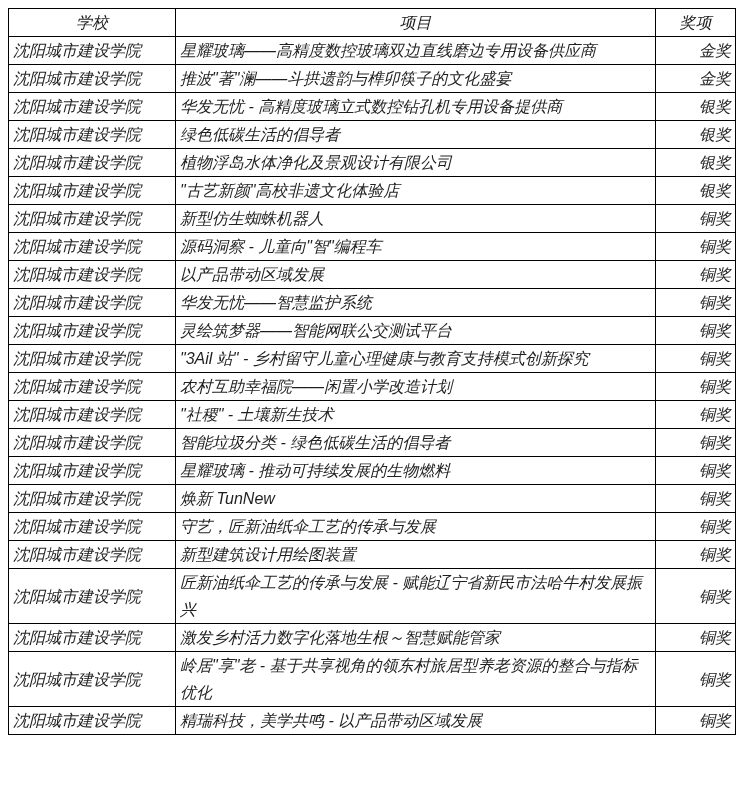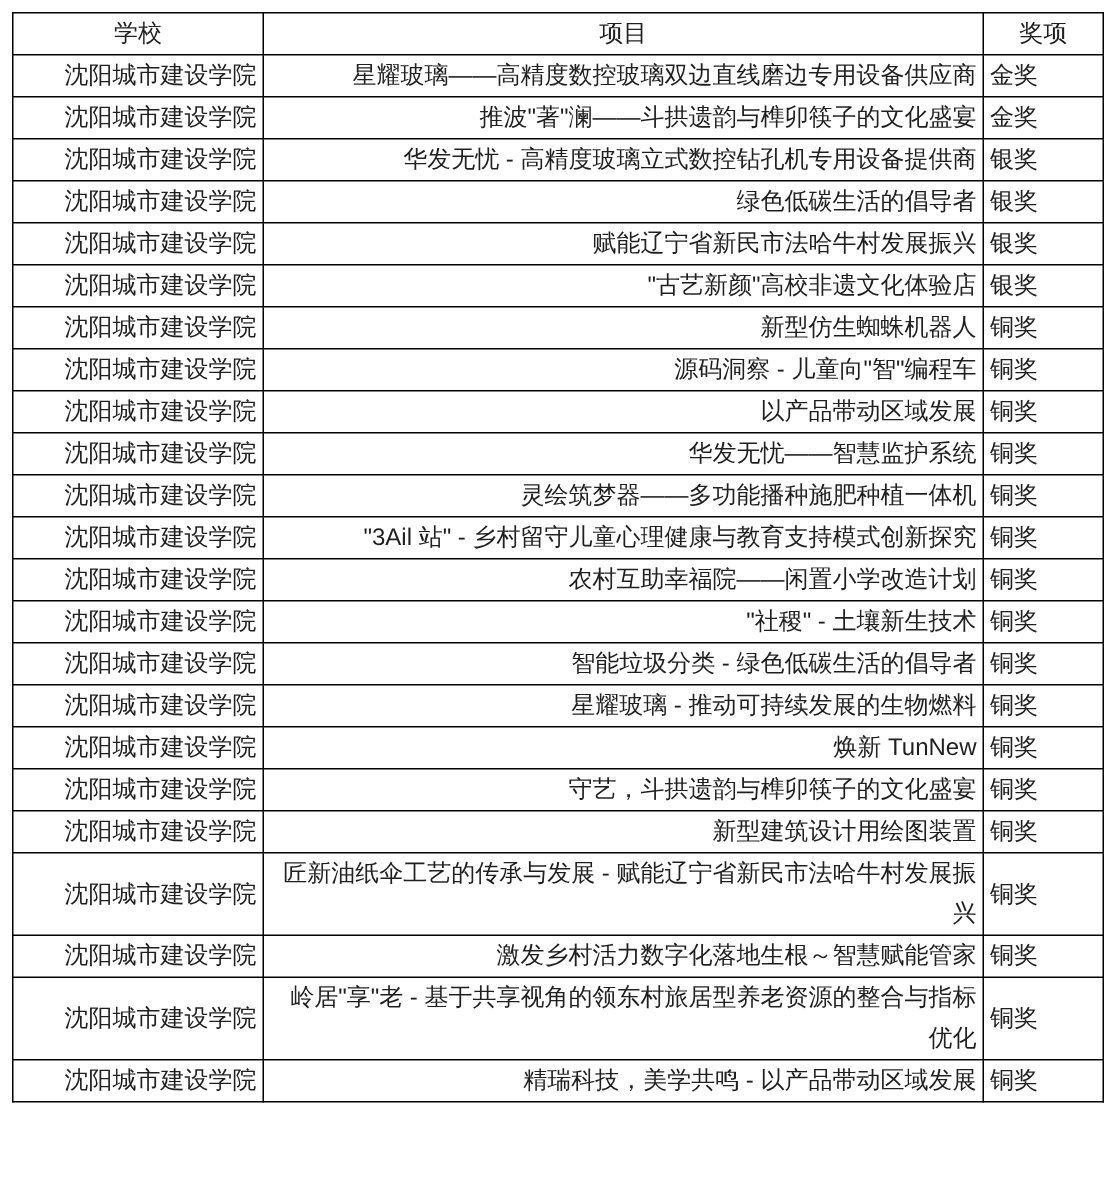--- a/index.html
+++ b/index.html
@@ -15,47 +15,48 @@
     height: 797px;
     background: #ffffff;
     box-sizing: border-box;
     padding: 8px 7px 4px 8px;
   }
   table.award-table {
     border-collapse: collapse;
     table-layout: fixed;
     width: 727px;
     background: #ffffff;
+    font-style: italic;
   }
   table.award-table th,
   table.award-table td {
     border: 1px solid #000000;
     font-size: 16px;
     line-height: 27px;
     color: #1f1f1f;
     font-weight: normal;
     padding: 0 4px;
     box-sizing: border-box;
     vertical-align: middle;
     word-break: break-all;
   }
   table.award-table th {
     height: 28px;
     text-align: center;
   }
   td.school-cell {
-    text-align: right;
+    text-align: left;
     height: 27px;
   }
   td.project-cell {
-    text-align: right;
+    text-align: left;
     padding: 1px 6px 1px 9px;
   }
   td.award-cell {
-    text-align: left;
+    text-align: right;
   }
 </style>
 </head>
 <body>
 
 <div class="page">
   <table class="award-table">
     <colgroup>
       <col style="width:167px">
       <col style="width:480px">
@@ -84,21 +85,21 @@
     <td class="project-cell">华发无忧 - 高精度玻璃立式数控钻孔机专用设备提供商</td>
     <td class="award-cell">银奖</td>
   </tr>
         <tr>
     <td class="school-cell">沈阳城市建设学院</td>
     <td class="project-cell">绿色低碳生活的倡导者</td>
     <td class="award-cell">银奖</td>
   </tr>
         <tr>
     <td class="school-cell">沈阳城市建设学院</td>
-    <td class="project-cell">赋能辽宁省新民市法哈牛村发展振兴</td>
+    <td class="project-cell">植物浮岛水体净化及景观设计有限公司</td>
     <td class="award-cell">银奖</td>
   </tr>
         <tr>
     <td class="school-cell">沈阳城市建设学院</td>
     <td class="project-cell">"古艺新颜"高校非遗文化体验店</td>
     <td class="award-cell">银奖</td>
   </tr>
         <tr>
     <td class="school-cell">沈阳城市建设学院</td>
     <td class="project-cell">新型仿生蜘蛛机器人</td>
@@ -114,21 +115,21 @@
     <td class="project-cell">以产品带动区域发展</td>
     <td class="award-cell">铜奖</td>
   </tr>
         <tr>
     <td class="school-cell">沈阳城市建设学院</td>
     <td class="project-cell">华发无忧——智慧监护系统</td>
     <td class="award-cell">铜奖</td>
   </tr>
         <tr>
     <td class="school-cell">沈阳城市建设学院</td>
-    <td class="project-cell">灵绘筑梦器——多功能播种施肥种植一体机</td>
+    <td class="project-cell">灵绘筑梦器——智能网联公交测试平台</td>
     <td class="award-cell">铜奖</td>
   </tr>
         <tr>
     <td class="school-cell">沈阳城市建设学院</td>
     <td class="project-cell">"3Ail 站" - 乡村留守儿童心理健康与教育支持模式创新探究</td>
     <td class="award-cell">铜奖</td>
   </tr>
         <tr>
     <td class="school-cell">沈阳城市建设学院</td>
     <td class="project-cell">农村互助幸福院——闲置小学改造计划</td>
@@ -149,21 +150,21 @@
     <td class="project-cell">星耀玻璃 - 推动可持续发展的生物燃料</td>
     <td class="award-cell">铜奖</td>
   </tr>
         <tr>
     <td class="school-cell">沈阳城市建设学院</td>
     <td class="project-cell">焕新 TunNew</td>
     <td class="award-cell">铜奖</td>
   </tr>
         <tr>
     <td class="school-cell">沈阳城市建设学院</td>
-    <td class="project-cell">守艺，斗拱遗韵与榫卯筷子的文化盛宴</td>
+    <td class="project-cell">守艺，匠新油纸伞工艺的传承与发展</td>
     <td class="award-cell">铜奖</td>
   </tr>
         <tr>
     <td class="school-cell">沈阳城市建设学院</td>
     <td class="project-cell">新型建筑设计用绘图装置</td>
     <td class="award-cell">铜奖</td>
   </tr>
         <tr>
     <td class="school-cell">沈阳城市建设学院</td>
     <td class="project-cell">匠新油纸伞工艺的传承与发展 - 赋能辽宁省新民市法哈牛村发展振兴</td>

